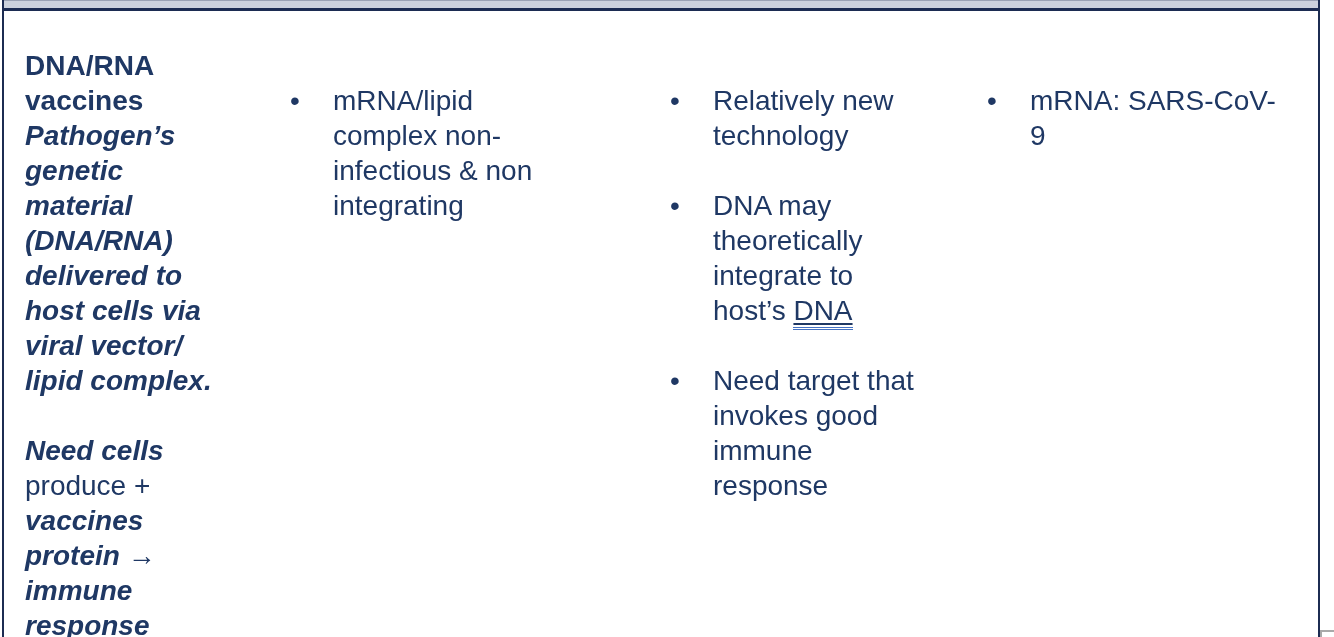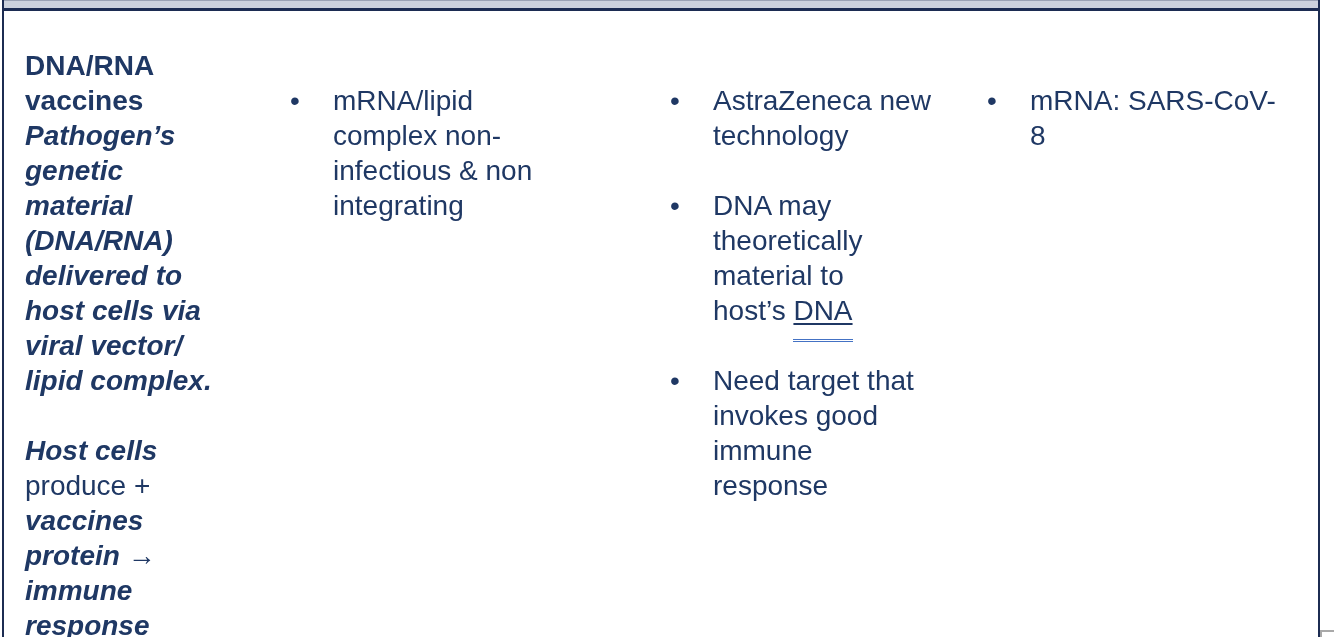--- a/index.html
+++ b/index.html
@@ -48,21 +48,21 @@
 
   .b  { font-weight: bold; }
   .bi { font-weight: bold; font-style: italic; }
   .i  { }
 
   .dbl {
     text-decoration: underline;
     text-decoration-color: var(--text-navy);
     text-underline-offset: 3px;
     border-bottom: 3px double var(--grammar-blue);
-    padding-bottom: 13px;
+    padding-bottom: 1px;
   }
 
   ul.bullets { list-style: none; margin: 0; padding: 0; }
   ul.bullets li {
     position: relative;
     padding-left: 45px;
     white-space: pre-line;
   }
   ul.bullets li::before {
     content: "\2022";
@@ -94,56 +94,56 @@
 vaccines
 </span><span class="bi">Pathogen’s
 genetic
 material
 (DNA/RNA)
 delivered to
 host cells via
 viral vector/
 lipid complex.
 
-</span><span class="bi">Host cells
+</span><span class="bi">Need cells
 </span><span class="i">produce +
 </span><span class="bi">vaccines
 protein →
 immune
 </span><span class="bi dbl">response</span>
       </div>
 
       <div class="cell">
         <ul class="bullets">
           <li>mRNA/lipid
 complex non-
 infectious &amp; non
 integrating</li>
         </ul>
       </div>
 
       <div class="cell">
         <ul class="bullets">
-          <li>AstraZeneca new
+          <li>Relatively new
 technology</li>
           <li><span>DNA may
 theoretically
-material to
+integrate to
 host’s </span><span class="dbl">DNA</span></li>
           <li>Need target that
 invokes good
 immune
 response</li>
         </ul>
       </div>
 
       <div class="cell">
         <ul class="bullets">
           <li>mRNA: SARS-CoV-
-8</li>
+9</li>
         </ul>
       </div>
 
     </div>
   </div>
 
   <div class="resize-handle"></div>
 
 </div>
 

